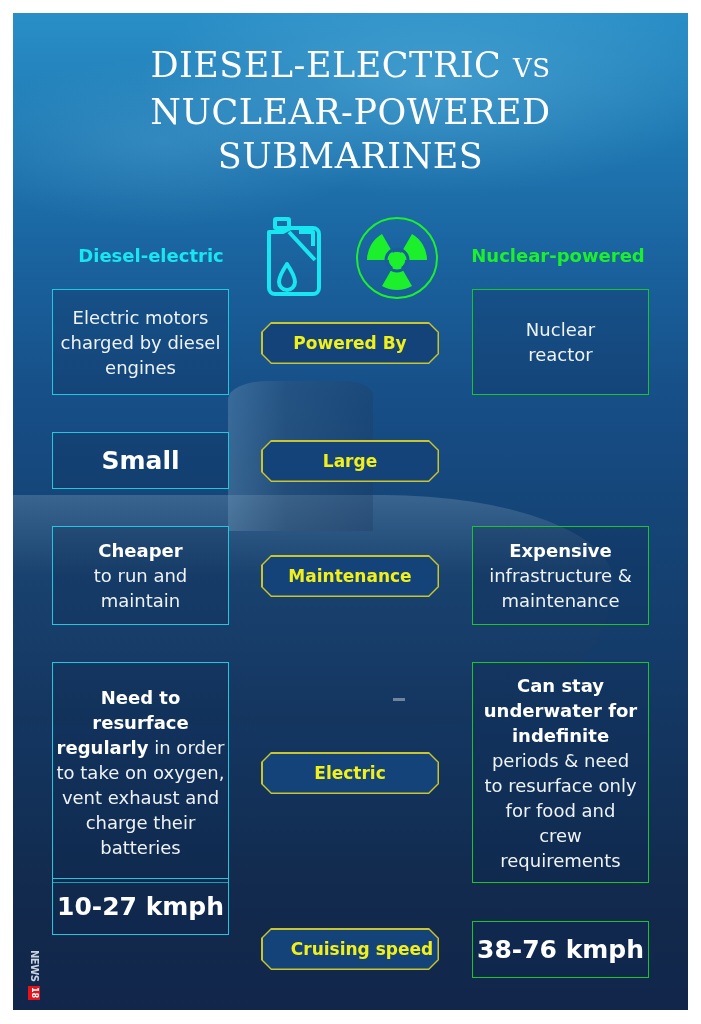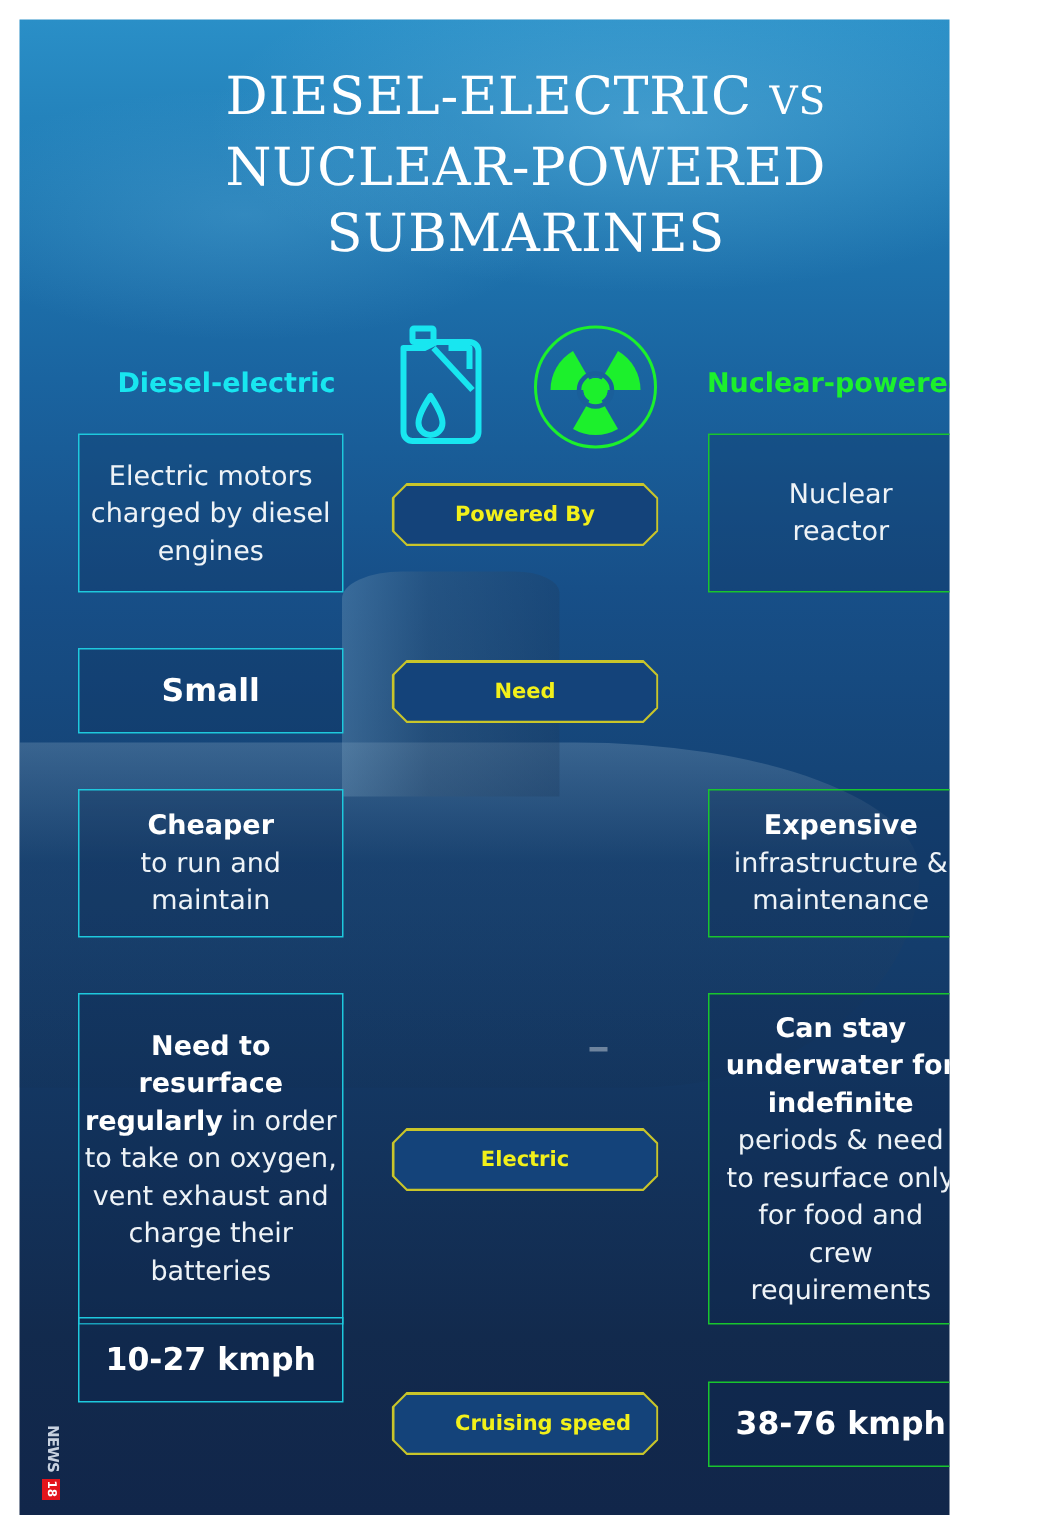--- a/index.html
+++ b/index.html
@@ -1,21 +1,21 @@
 <!DOCTYPE html>
 <html><head>
   <meta charset="utf-8">
   <style>
     html, body { margin: 0; padding: 0; }
     body {
       width: 701px; height: 1024px; background: #ffffff; position: relative; overflow: hidden;
       font-family: "DejaVu Sans", sans-serif;
     }
     .poster {
-      position: absolute; left: 13px; top: 13px; width: 620px; height: 997px;
+      position: absolute; left: 13px; top: 13px; width: 675px; height: 997px;
       overflow: hidden;
       background:
         radial-gradient(ellipse 420px 160px at 420px 70px, rgba(120,200,235,0.35), rgba(0,0,0,0) 70%),
         radial-gradient(ellipse 300px 120px at 150px 130px, rgba(110,190,230,0.25), rgba(0,0,0,0) 70%),
         linear-gradient(180deg, #2a8fc7 0%, #1f79b3 12%, #1a64a0 24%, #174f88 38%, #154578 50%, #143d6c 62%, #13335c 76%, #122a4d 88%, #11264a 100%);
     }
     
     .sub-sail {
       position: absolute; left: 215px; top: 368px; width: 145px; height: 150px;
       background: linear-gradient(90deg, rgba(120,160,190,0.35), rgba(60,90,120,0.35) 40%, rgba(30,60,95,0.35));
@@ -44,25 +44,25 @@
     .icon.jerry { left: 250px; top: 203px; width: 60px; height: 82px; }
     .icon.rad { left: 342px; top: 203px; width: 84px; height: 84px; }
     .box {
       position: absolute; box-sizing: border-box; display: flex; align-items: center; justify-content: center;
       text-align: center; color: #eef3f7; font-size: 18px; line-height: 25px;
       background: rgba(10,40,80,0.25);
     }
     .box.l { left: 39px; width: 177px; border: 1.5px solid #1ec9de; }
     .box.r { left: 459px; width: 177px; border: 1.5px solid #19c52e; }
     .box b { font-weight: bold; color: #ffffff; }
-    .box.big { font-size: 21px; font-weight: bold; color: #ffffff; }
+    .box.big { font-size: 25px; font-weight: bold; color: #ffffff; }
     .label {
       position: absolute; left: 248px; width: 178px; height: 42px; box-sizing: border-box;
       display: flex; align-items: center; justify-content: center;
-      color: #f2f01a; font-weight: bold; font-size: 14px;
+      color: #f2f01a; font-weight: bold; font-size: 17px;
       clip-path: polygon(10px 0, calc(100% - 10px) 0, 100% 10px, 100% calc(100% - 10px), calc(100% - 10px) 100%, 10px 100%, 0 calc(100% - 10px), 0 10px);
       background: #c9c52a;
     }
     .label::before {
       content: ""; position: absolute; inset: 1.5px;
       clip-path: polygon(9px 0, calc(100% - 9px) 0, 100% 9px, 100% calc(100% - 9px), calc(100% - 9px) 100%, 9px 100%, 0 calc(100% - 9px), 0 9px);
       background: #14437a; z-index: 0;
     }
     .label span { position: relative; z-index: 1; }
     .logo {
@@ -124,25 +124,28 @@
     <span>Powered By</span>
   </div>
   <div class="box r" style="top:276px;height:106px;padding:0 40px;">
     <span>Nuclear reactor</span>
   </div>
 
   <div class="box l big" style="top:419px;height:57px;">
     <span>Small</span>
   </div>
   <div class="label" style="top:427px;">
-    <span>Need</span>
+    <span>Large</span>
   </div>
 
   <div class="box l" style="top:513px;height:99px;padding:0 26px;">
     <div><b>Cheaper</b><br><span>to run and maintain</span></div>
+  </div>
+  <div class="label" style="top:542px;">
+    <span>Maintenance</span>
   </div>
   <div class="box r" style="top:513px;height:99px;padding:0 8px;">
     <div><b>Expensive</b><br><span>infrastructure &amp; maintenance</span></div>
   </div>
 
   <div class="box l" style="top:649px;height:221px;padding:0 0;">
     <div><b>Need to resurface regularly</b> <span>in order to take on oxygen, vent exhaust and charge their batteries</span></div>
   </div>
   <div class="label" style="top:739px;">
     <span>Electric</span>

